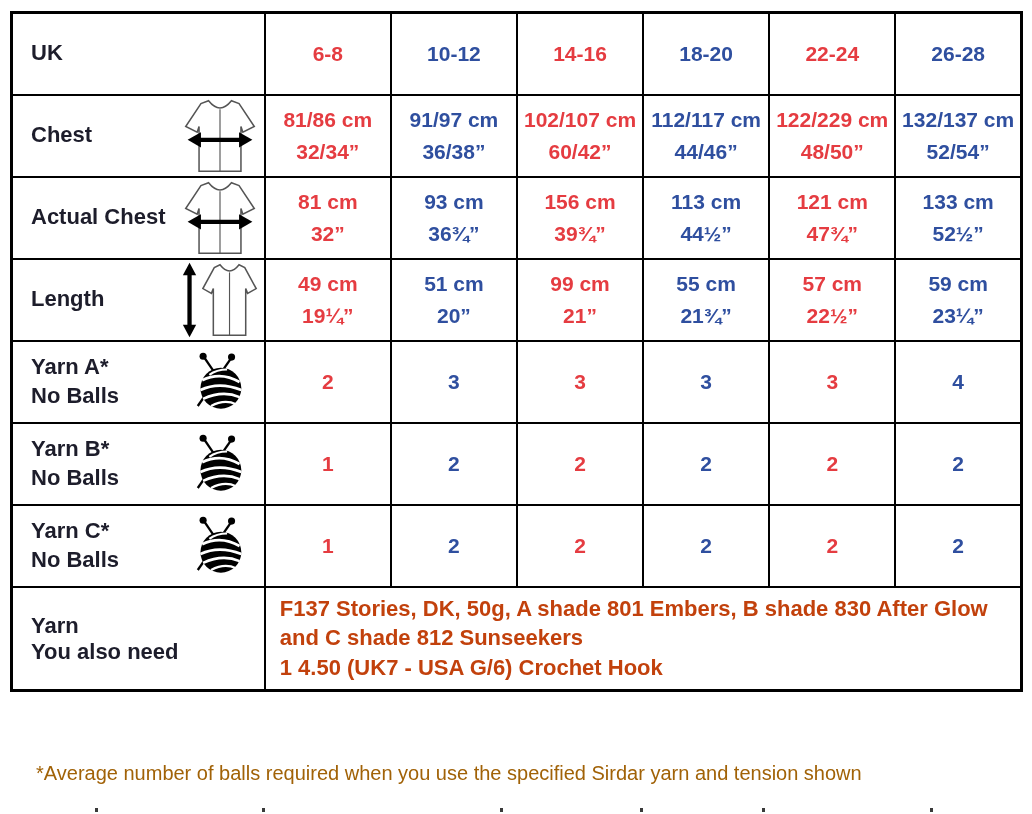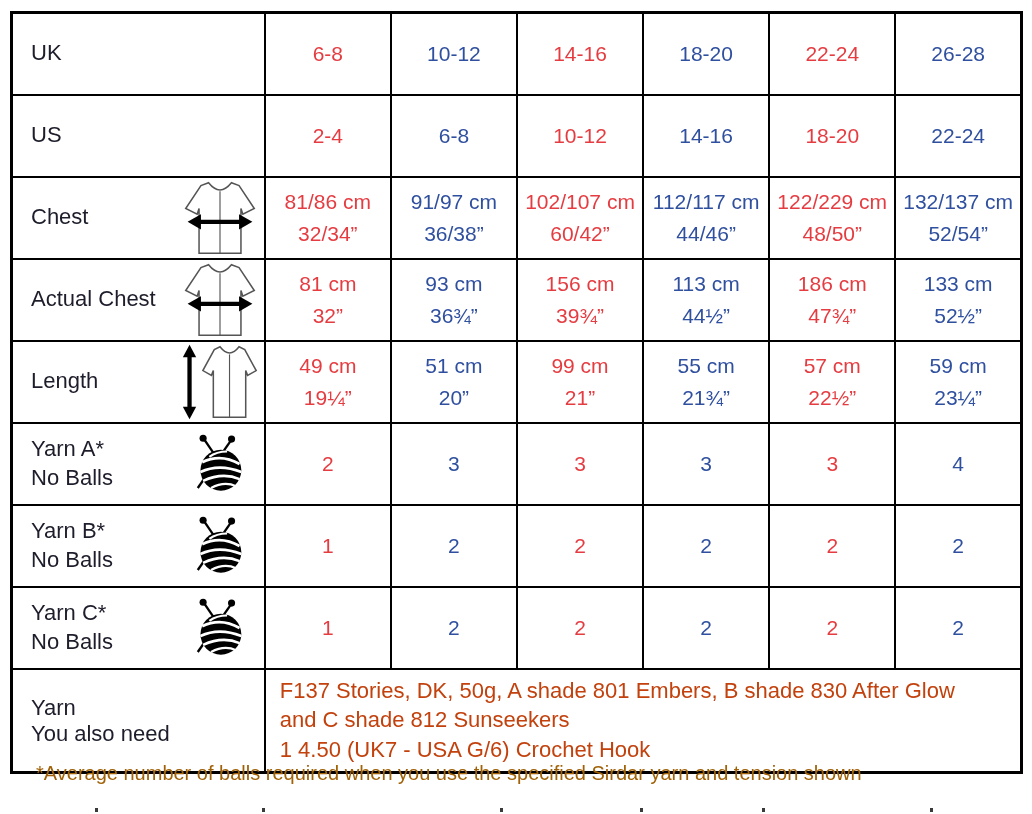--- a/index.html
+++ b/index.html
@@ -4,20 +4,21 @@
 <style>
   html,body{margin:0;padding:0;}
   body{
     width:1032px;height:814px;position:relative;overflow:hidden;
     background:#ffffff;font-family:"Liberation Sans", sans-serif;
   }
   table.size-table{
     position:absolute;left:10px;top:11px;width:1013px;
     border-collapse:collapse;table-layout:fixed;
     border:3px solid #000;
+    font-weight:bold;
   }
   table.size-table td{border:2px solid #000;background:#fff;}
   tr.grid-row{height:82px;}
   tr.bottom-row{height:94px;}
   td.label-cell{
     padding-left:18px;vertical-align:middle;position:relative;
     color:#1d1d2b;font-size:22px;
   }
   .label-text{white-space:pre-line;line-height:1.3;display:inline-block;}
   .row-icon{
@@ -67,29 +68,20 @@
   </colgroup>
   <tbody id="grid-body">
       <tr class="grid-row">
         <td class="label-cell"><span class="label-text">UK</span></td>
         <td class="data-cell red">6-8</td>
         <td class="data-cell blue">10-12</td>
         <td class="data-cell red">14-16</td>
         <td class="data-cell blue">18-20</td>
         <td class="data-cell red">22-24</td>
         <td class="data-cell blue">26-28</td>
-      </tr>
-      <tr class="grid-row">
-        <td class="label-cell"><span class="label-text">US</span></td>
-        <td class="data-cell red">2-4</td>
-        <td class="data-cell blue">6-8</td>
-        <td class="data-cell red">10-12</td>
-        <td class="data-cell blue">14-16</td>
-        <td class="data-cell red">18-20</td>
-        <td class="data-cell blue">22-24</td>
       </tr>
       <tr class="grid-row">
         <td class="label-cell"><span class="label-text">Chest</span><span class="row-icon">
             <svg viewBox="0 0 84 80">
               <path d="M30,3 Q42,18 54,3 L62,6 L78,30 L66,36 L64,30 L64,77 L20,77 L20,30 L18,36 L6,30 L22,6 Z" fill="#fff" stroke="#555" stroke-width="1.6"></path>
               <line x1="42" y1="12" x2="42" y2="77" stroke="#555" stroke-width="1.2"></line>
               <line x1="19" y1="44" x2="65" y2="44" stroke="#000" stroke-width="4.5"></line>
               <polygon points="8,44 22,36 22,52" fill="#000"></polygon>
               <polygon points="76,44 62,36 62,52" fill="#000"></polygon>
             </svg>
@@ -118,21 +110,21 @@
             </svg>
           </span></td>
         <td class="data-cell red">81 cm
 32”</td>
         <td class="data-cell blue">93 cm
 36¾”</td>
         <td class="data-cell red">156 cm
 39¾”</td>
         <td class="data-cell blue">113 cm
 44½”</td>
-        <td class="data-cell red">186 cm
+        <td class="data-cell red">121 cm
 47¾”</td>
         <td class="data-cell blue">133 cm
 52½”</td>
       </tr>
       <tr class="grid-row">
         <td class="label-cell"><span class="label-text">Length</span><span class="row-icon">
             <svg viewBox="0 0 84 80">
               <path d="M42,3 Q52,16 62,3 L68,6 L80,28 L71,33 L69,28 L69,77 L35,77 L35,28 L33,33 L24,28 L36,6 Z" fill="#fff" stroke="#555" stroke-width="1.6"></path>
               <line x1="52" y1="11" x2="52" y2="77" stroke="#555" stroke-width="1.2"></line>
               <line x1="10" y1="8" x2="10" y2="72" stroke="#000" stroke-width="4.5"></line>

